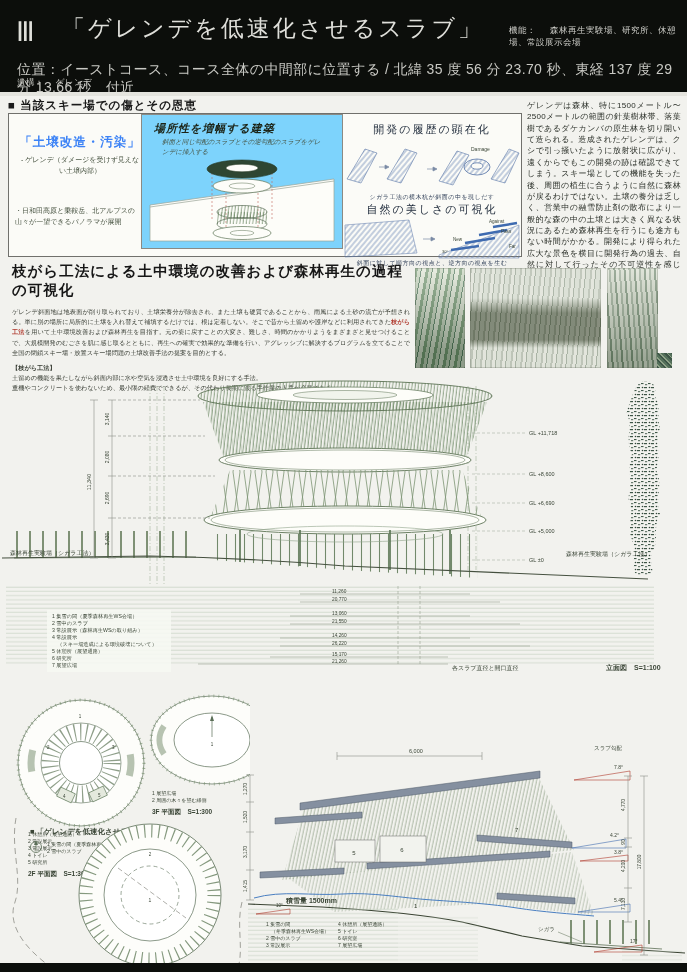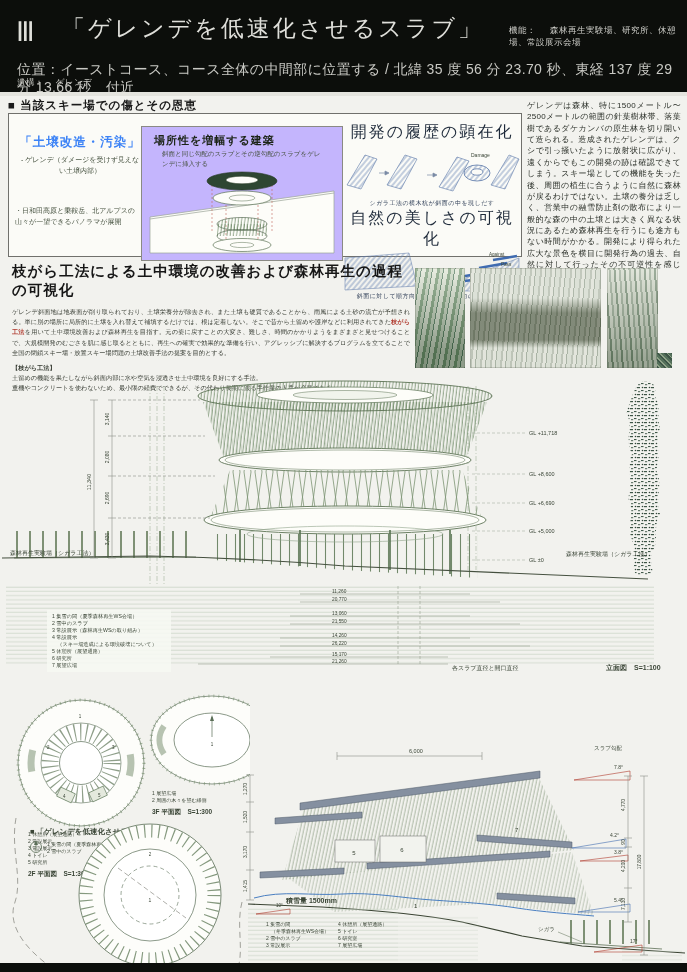--- a/index.html
+++ b/index.html
@@ -16,25 +16,25 @@
   .hdr-line3{position:absolute;left:17px;top:77px;font-size:8.5px;color:#c8c8c3;letter-spacing:.4px;}
   .hdr-line3 .val{margin-left:12px;}
   
   .scars-heading{left:8px;top:98px;font-size:11.5px;font-weight:bold;letter-spacing:1px;color:#1a1a1a;}
   .scars-box{left:8px;top:113px;width:512px;height:142px;border:1px solid #70706c;background:#fbfbf7;}
   .soil-block{position:absolute;left:10px;top:20px;width:122px;}
   .q-title{font-family:"Liberation Serif",serif;font-size:12.5px;font-weight:bold;color:#3b82f6;text-align:center;letter-spacing:1px;}
   .q-note{font-size:7px;color:#44503e;margin-top:4px;line-height:1.5;text-align:center;}
   .view-block{position:absolute;left:6px;top:88px;width:126px;}
   .view-block .q-note{text-align:left;}
-  .mid-box{position:absolute;left:132px;top:12px;width:200px;height:133px;border:1px solid #8a8a84;background:#c4b5fd;}
+  .mid-box{position:absolute;left:132px;top:0;width:200px;height:133px;border:1px solid #8a8a84;background:#7dd3fc;font-style:italic;}
   .mid-title{position:absolute;left:12px;top:6px;font-size:11px;font-weight:bold;letter-spacing:1px;color:#1c2417;}
   .mid-note{position:absolute;left:20px;top:22px;width:165px;font-size:6.5px;color:#44503e;line-height:1.5;}
   .right-diagrams{position:absolute;left:334px;top:0;width:178px;height:142px;}
-  .rd-title{font-size:16px;font-family:"Liberation Serif",serif;letter-spacing:2px;color:#1e2a3a;text-align:center;}
+  .rd-title{font-size:11px;font-family:"Liberation Serif",serif;letter-spacing:2px;color:#1e2a3a;text-align:center;}
   .rd-caption{font-size:6px;color:#33425a;text-align:center;letter-spacing:.5px;}
   
   .intro{left:527px;top:100px;width:154px;height:178px;font-size:8px;line-height:1.42;
          letter-spacing:.3px;text-align:justify;color:#2a2f28;}
   
   .method{left:12px;top:262px;width:398px;}
   .method h2{margin:0;font-family:"Liberation Serif",serif;font-size:14.5px;letter-spacing:1px;color:#161616;}
   .method .body{margin-top:7px;font-size:6.2px;line-height:1.65;color:#373c33;text-align:justify;}
   .method .red{color:#b03a2e;font-weight:bold;}
   .method .note{margin-top:5px;font-size:6.2px;line-height:1.6;color:#373c33;}

